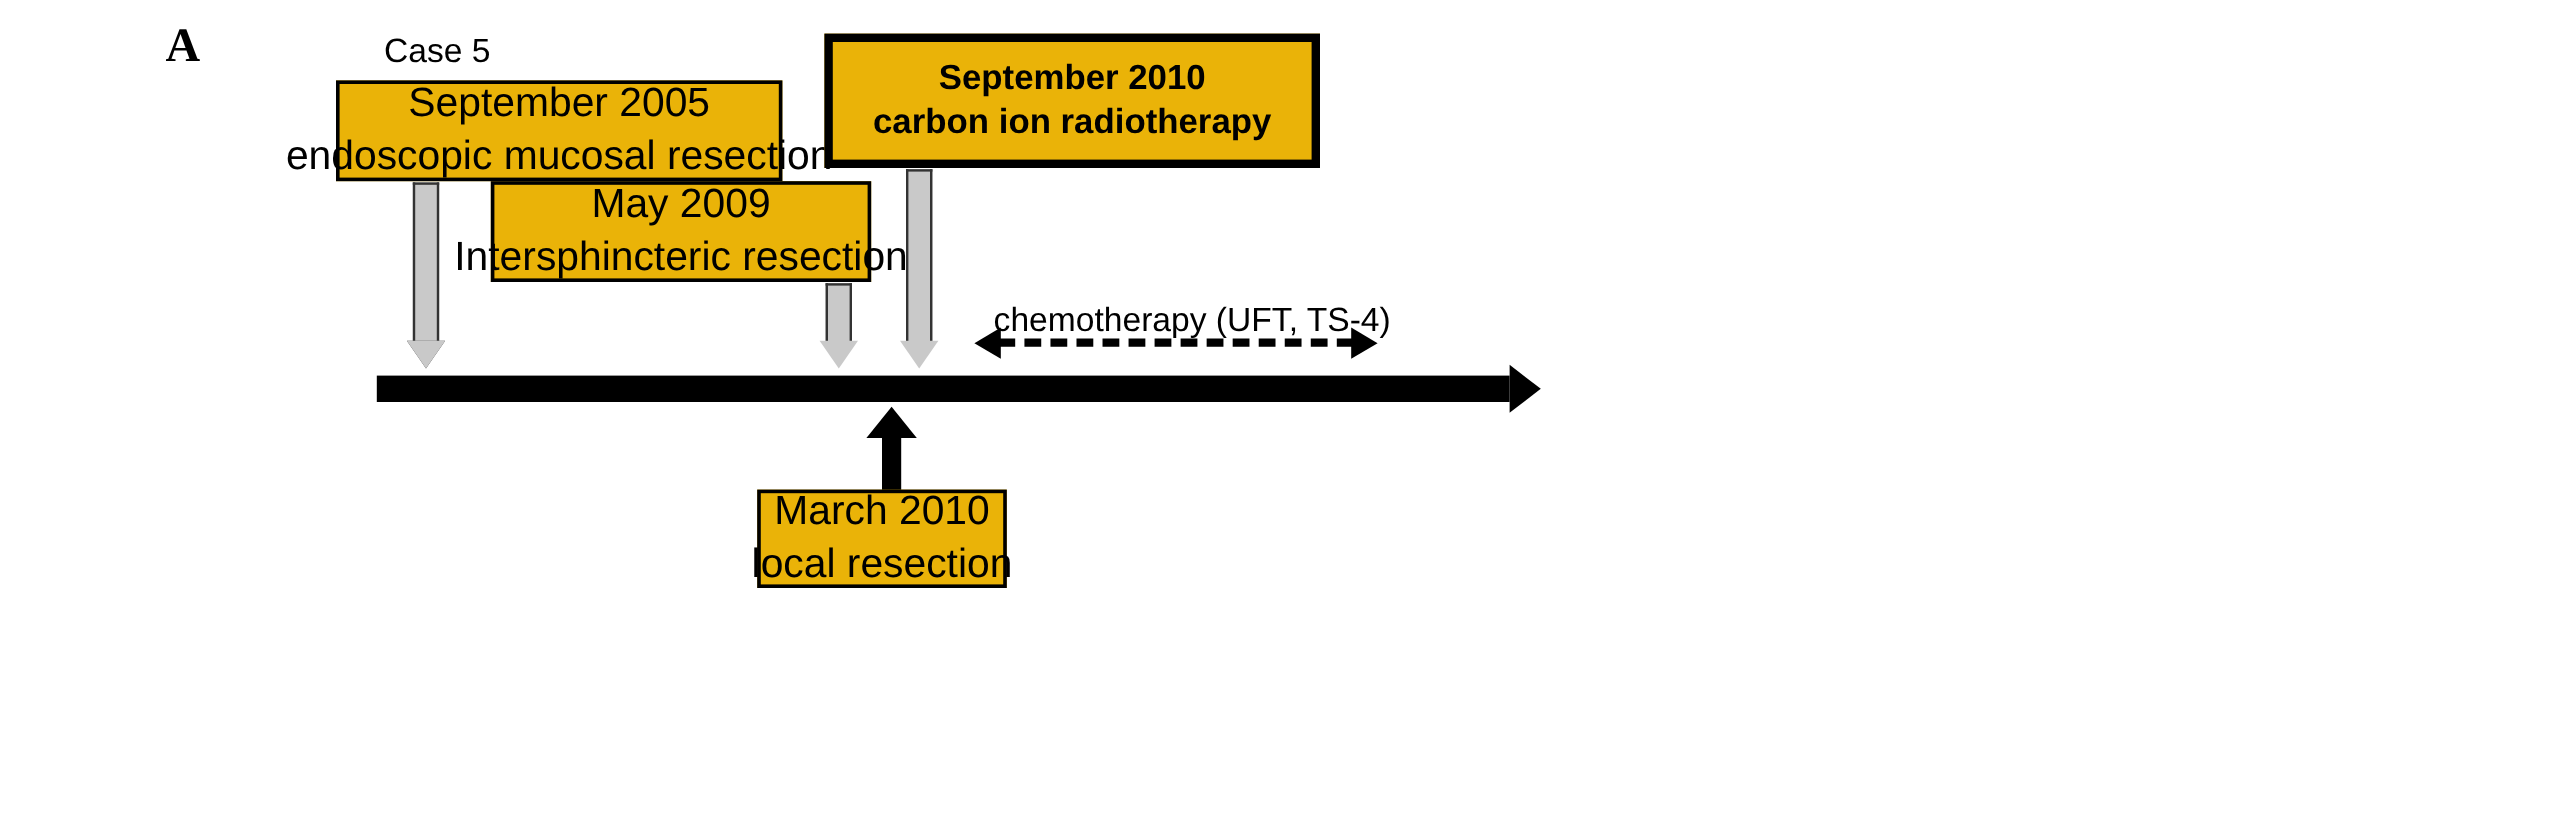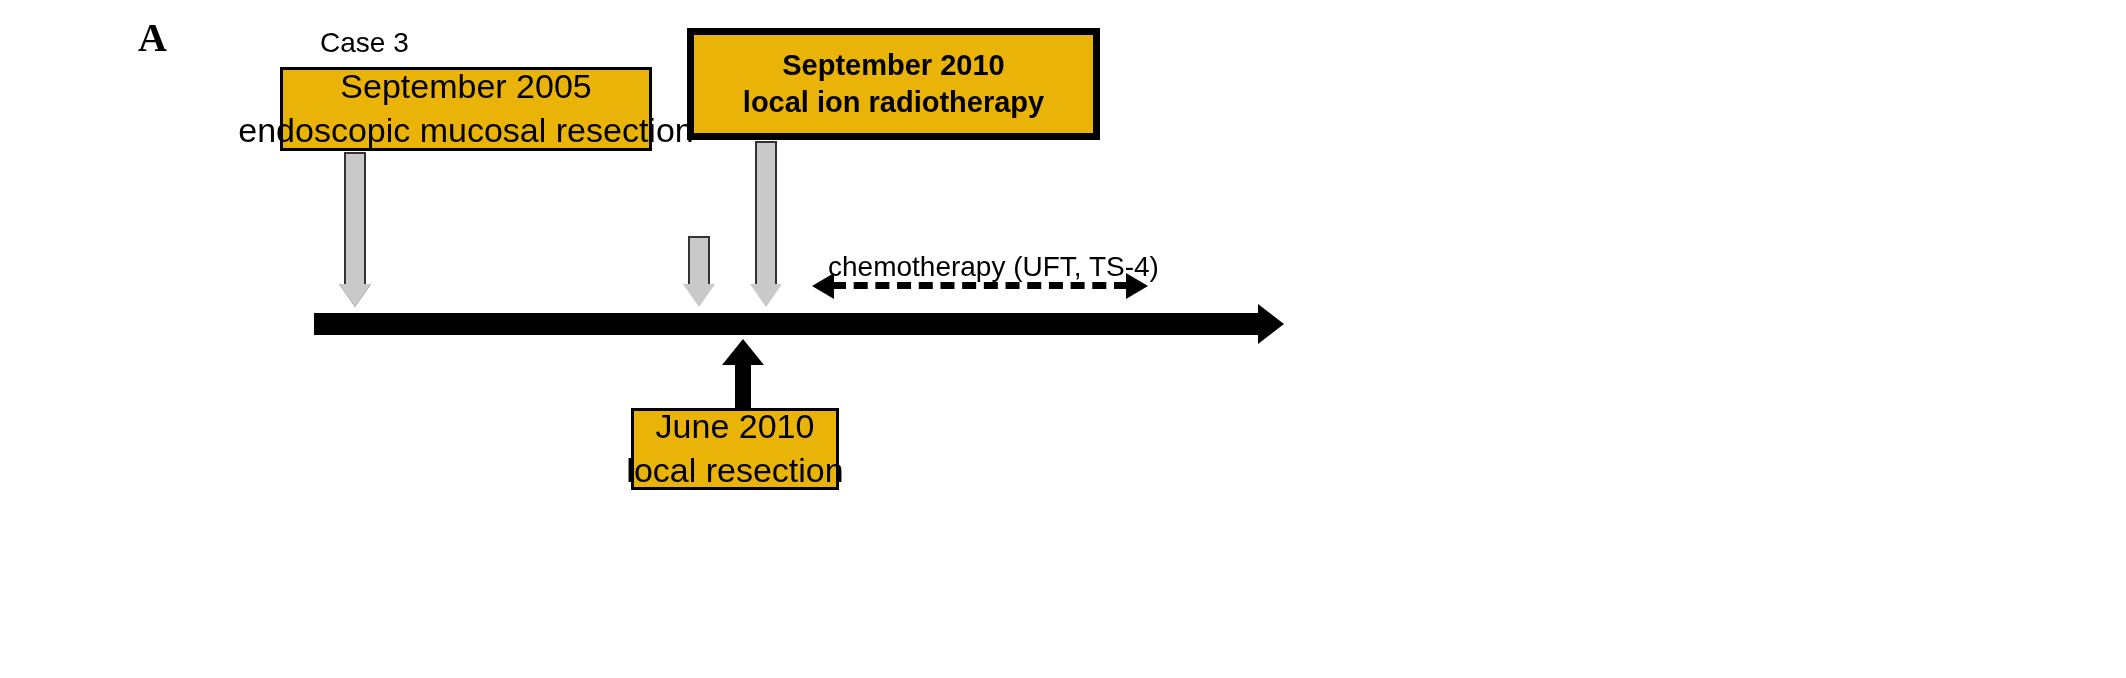--- a/index.html
+++ b/index.html
@@ -129,31 +129,35 @@
     border-bottom: 26px solid #000000;
   }
 </style>
 </head>
 <body>
 
 <div id="figure">
 
   <div class="panel-label" style="left:138px; top:18px;">A</div>
 
-  <div class="caption" style="left:320px; top:26px;">Case 3</div>
+  <div class="caption" style="left:320px; top:26px;">Case 5</div>
 
   <div class="evt-box thin" style="left:280px; top:67px; width:372px; height:84px;">
     <span class="line">September 2005</span>
     <span class="line">endoscopic mucosal resection</span>
   </div>
 
+  <div class="evt-box thin" style="left:409px; top:151px; width:317px; height:84px;">
+    <span class="line">May 2009</span>
+    <span class="line">Intersphincteric resection</span>
+  </div>
 
   <div class="evt-box thick" style="left:687px; top:28px; width:413px; height:112px;">
     <span class="line">September 2010</span>
-    <span class="line">local ion radiotherapy</span>
+    <span class="line">carbon ion radiotherapy</span>
   </div>
 
   <div class="grey-arrow" style="left:344px; top:152px; width:22px; height:155px;">
     <div class="shaft" style="width:22px; height:136px;"></div>
     <div class="head" style="left:-5px; top:132px;
                 border-left:16px solid transparent;
                 border-right:16px solid transparent;
                 border-top:23px solid #c9c9c9;
                 filter: drop-shadow(0 0 0 #333);"></div>
   </div>
@@ -184,17 +188,17 @@
 
   <div class="timeline-bar" style="left:314px; top:313px; width:944px; height:22px;"></div>
   <div class="timeline-head" style="left:1258px; top:304px;"></div>
 
   <div class="black-up" style="position:absolute; left:722px; top:339px; width:42px; height:76px;">
     <div class="head" style="left:0px; top:0px;"></div>
     <div class="shaft" style="left:13px; top:24px; width:16px; height:52px;"></div>
   </div>
 
   <div class="evt-box thin" style="left:631px; top:408px; width:208px; height:82px;">
-    <span class="line">June 2010</span>
+    <span class="line">March 2010</span>
     <span class="line">local resection</span>
   </div>
 
 </div>
 
 </body></html>

